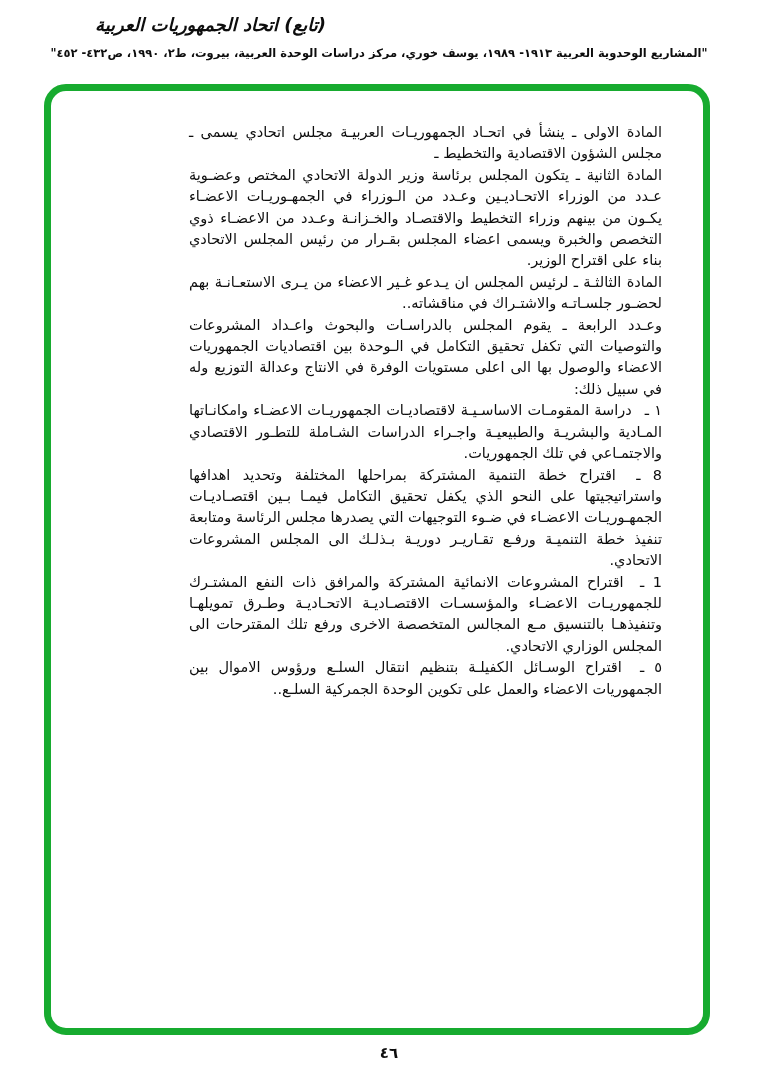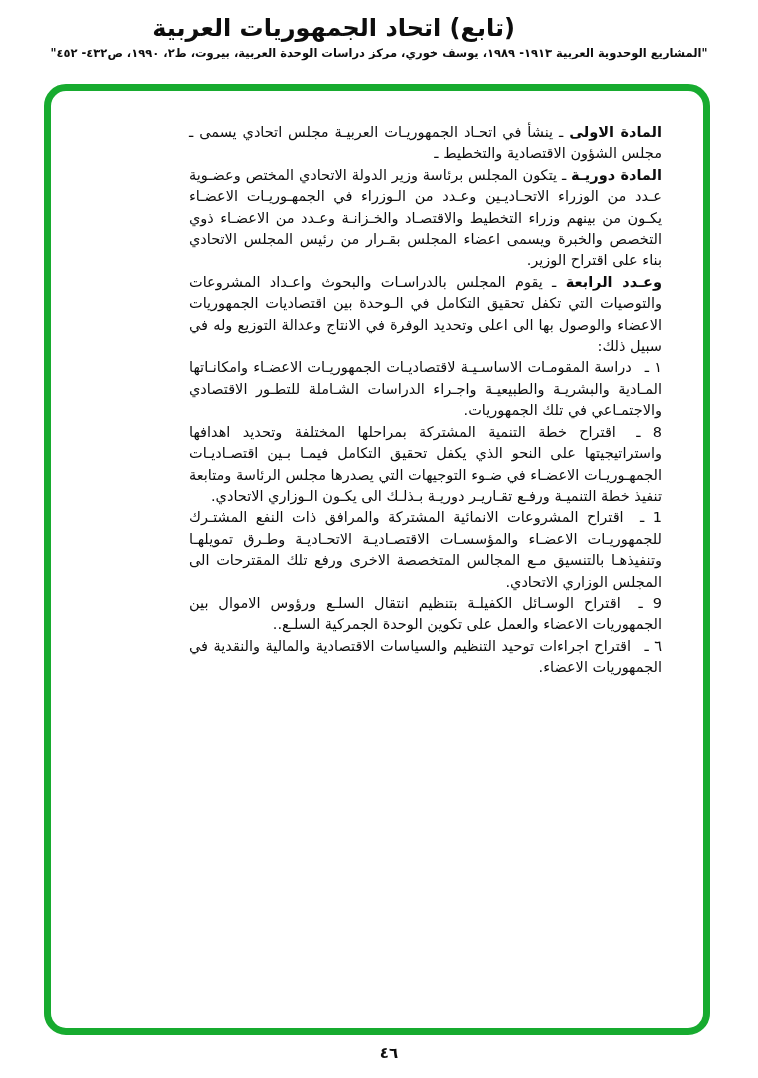--- a/index.html
+++ b/index.html
@@ -8,23 +8,24 @@
     background: #ffffff;
     font-family: "DejaVu Sans", sans-serif;
     color: #0d0d0d;
     position: relative;
     overflow: hidden;
   }
   .title {
     position: absolute;
     top: 14px; left: 95px; width: 420px;
     direction: rtl;
-    text-align: right;
-    font-size: 24px;
+    text-align: left;
+    font-size: 18px;
     font-weight: bold;
+    font-style: italic;
   }
   .citation {
     position: absolute;
     top: 46px; left: 16px; width: 726px;
     direction: rtl;
     text-align: center;
     font-size: 11.5px;
     font-weight: bold;
     letter-spacing: 0px;
     white-space: nowrap;
@@ -40,43 +41,43 @@
   .text-column {
     position: absolute;
     left: 189px; top: 122px;
     width: 473px;
     direction: rtl;
     text-align: justify;
     font-size: 14.5px;
     line-height: 21.4px;
   }
   .text-column p { margin: 0; padding: 0; }
-  .lead { font-weight: bold; }
+  .lead { font-weight: normal; }
   .item-num { font-weight: normal; margin-left: 8px; }
   .page-number {
     position: absolute;
     top: 1044px; left: 0; width: 778px;
     text-align: center;
     font-size: 15px;
     font-weight: bold;
     direction: rtl;
   }
 </style>
 </head>
 <body>
 
 <div class="title">(تابع) اتحاد الجمهوريات العربية</div>
 <div class="citation">"المشاريع الوحدوية العربية ١٩١٣- ١٩٨٩، يوسف خوري، مركز دراسات الوحدة العربية، بيروت، ط٢، ١٩٩٠، ص٤٣٢- ٤٥٢"</div>
 
 <div class="green-frame"></div>
 
 <div class="text-column">
   <p><b class="lead">المادة الاولى</b> <span>ـ ينشأ في اتحـاد الجمهوريـات العربيـة مجلس اتحادي يسمى ـ مجلس الشؤون الاقتصادية والتخطيط ـ</span></p>
-  <p><b class="lead">المادة دوريـة</b> <span>ـ يتكون المجلس برئاسة وزير الدولة الاتحادي المختص وعضـوية عـدد من الوزراء الاتحـاديـين وعـدد من الـوزراء في الجمهـوريـات الاعضـاء يكـون من بينهم وزراء التخطيط والاقتصـاد والخـزانـة وعـدد من الاعضـاء ذوي التخصص والخبرة ويسمى اعضاء المجلس بقـرار من رئيس المجلس الاتحادي بناء على اقتراح الوزير.</span></p>
-  <p><b class="lead">وعـدد الرابعة</b> <span>ـ يقوم المجلس بالدراسـات والبحوث واعـداد المشروعات والتوصيات التي تكفل تحقيق التكامل في الـوحدة بين اقتصاديات الجمهوريات الاعضاء والوصول بها الى اعلى وتحديد الوفرة في الانتاج وعدالة التوزيع وله في سبيل ذلك:</span></p>
+  <p><b class="lead">المادة الثانية</b> <span>ـ يتكون المجلس برئاسة وزير الدولة الاتحادي المختص وعضـوية عـدد من الوزراء الاتحـاديـين وعـدد من الـوزراء في الجمهـوريـات الاعضـاء يكـون من بينهم وزراء التخطيط والاقتصـاد والخـزانـة وعـدد من الاعضـاء ذوي التخصص والخبرة ويسمى اعضاء المجلس بقـرار من رئيس المجلس الاتحادي بناء على اقتراح الوزير.</span></p>
+  <p><b class="lead">المادة الثالثـة</b> <span>ـ لرئيس المجلس ان يـدعو غـير الاعضاء من يـرى الاستعـانـة بهم لحضـور جلسـاتـه والاشتـراك في مناقشاته..</span></p>
+  <p><b class="lead">وعـدد الرابعة</b> <span>ـ يقوم المجلس بالدراسـات والبحوث واعـداد المشروعات والتوصيات التي تكفل تحقيق التكامل في الـوحدة بين اقتصاديات الجمهوريات الاعضاء والوصول بها الى اعلى مستويات الوفرة في الانتاج وعدالة التوزيع وله في سبيل ذلك:</span></p>
   <p><span class="item-num">١ ـ</span> <span>دراسة المقومـات الاساسـيـة لاقتصاديـات الجمهوريـات الاعضـاء وامكانـاتها المـادية والبشريـة والطبيعيـة واجـراء الدراسات الشـاملة للتطـور الاقتصادي والاجتمـاعي في تلك الجمهوريات.</span></p>
-  <p><span class="item-num">8 ـ</span> <span>اقتراح خطة التنمية المشتركة بمراحلها المختلفة وتحديد اهدافها واستراتيجيتها على النحو الذي يكفل تحقيق التكامل فيمـا بـين اقتصـاديـات الجمهـوريـات الاعضـاء في ضـوء التوجيهات التي يصدرها مجلس الرئاسة ومتابعة تنفيذ خطة التنميـة ورفـع تقـاريـر دوريـة بـذلـك الى يكـون الـوزاري الاتحادي.</span></p>
+  <p><span class="item-num">8 ـ</span> <span>اقتراح خطة التنمية المشتركة بمراحلها المختلفة وتحديد اهدافها واستراتيجيتها على النحو الذي يكفل تحقيق التكامل فيمـا بـين اقتصـاديـات الجمهـوريـات الاعضـاء في ضـوء التوجيهات التي يصدرها مجلس الرئاسة ومتابعة تنفيذ خطة التنميـة ورفـع تقـاريـر دوريـة بـذلـك الى المجلس المشروعات الاتحادي.</span></p>
   <p><span class="item-num">1 ـ</span> <span>اقتراح المشروعات الانمائية المشتركة والمرافق ذات النفع المشتـرك للجمهوريـات الاعضـاء والمؤسسـات الاقتصـاديـة الاتحـاديـة وطـرق تمويلهـا وتنفيذهـا بالتنسيق مـع المجالس المتخصصة الاخرى ورفع تلك المقترحات الى المجلس الوزاري الاتحادي.</span></p>
-  <p><span class="item-num">9 ـ</span> <span>اقتراح الوسـائل الكفيلـة بتنظيم انتقال السلـع ورؤوس الاموال بين الجمهوريات الاعضاء والعمل على تكوين الوحدة الجمركية السلـع..</span></p>
-  <p><span class="item-num">٦ ـ</span> <span>اقتراح اجراءات توحيد التنظيم والسياسات الاقتصادية والمالية والنقدية في الجمهوريات الاعضاء.</span></p>
+  <p><span class="item-num">٥ ـ</span> <span>اقتراح الوسـائل الكفيلـة بتنظيم انتقال السلـع ورؤوس الاموال بين الجمهوريات الاعضاء والعمل على تكوين الوحدة الجمركية السلـع..</span></p>
 </div>
 
 <div class="page-number">٤٦</div>
 
 </body></html>

